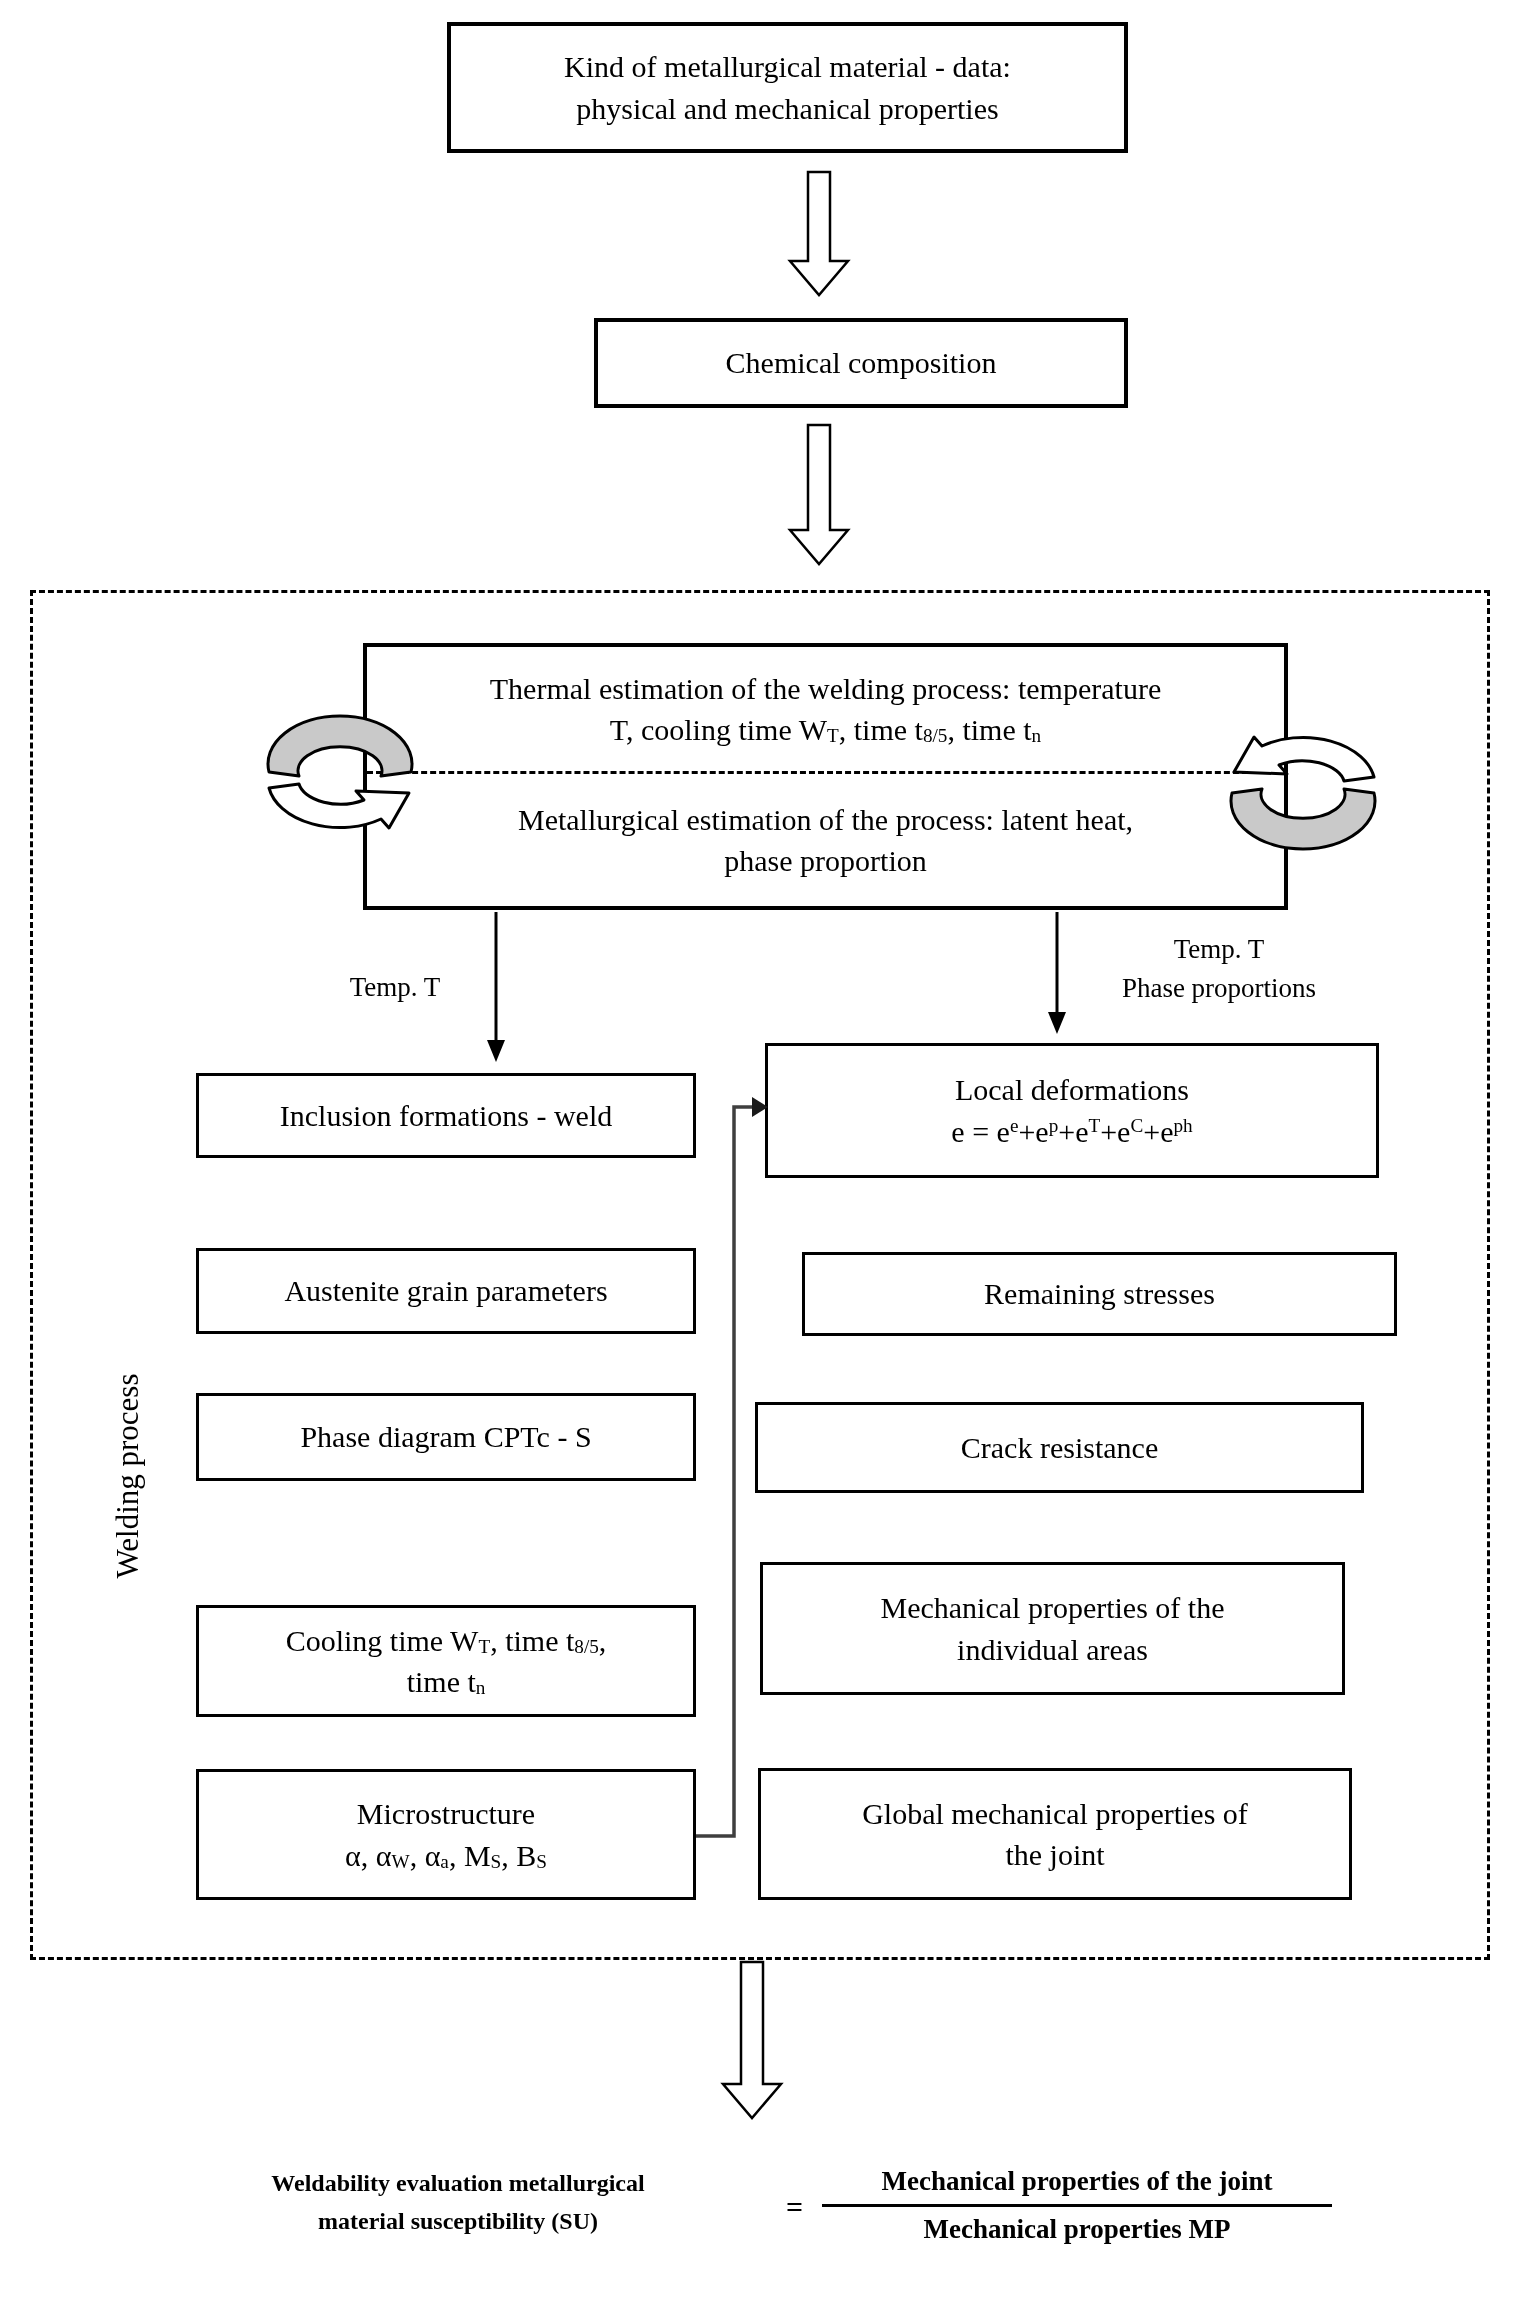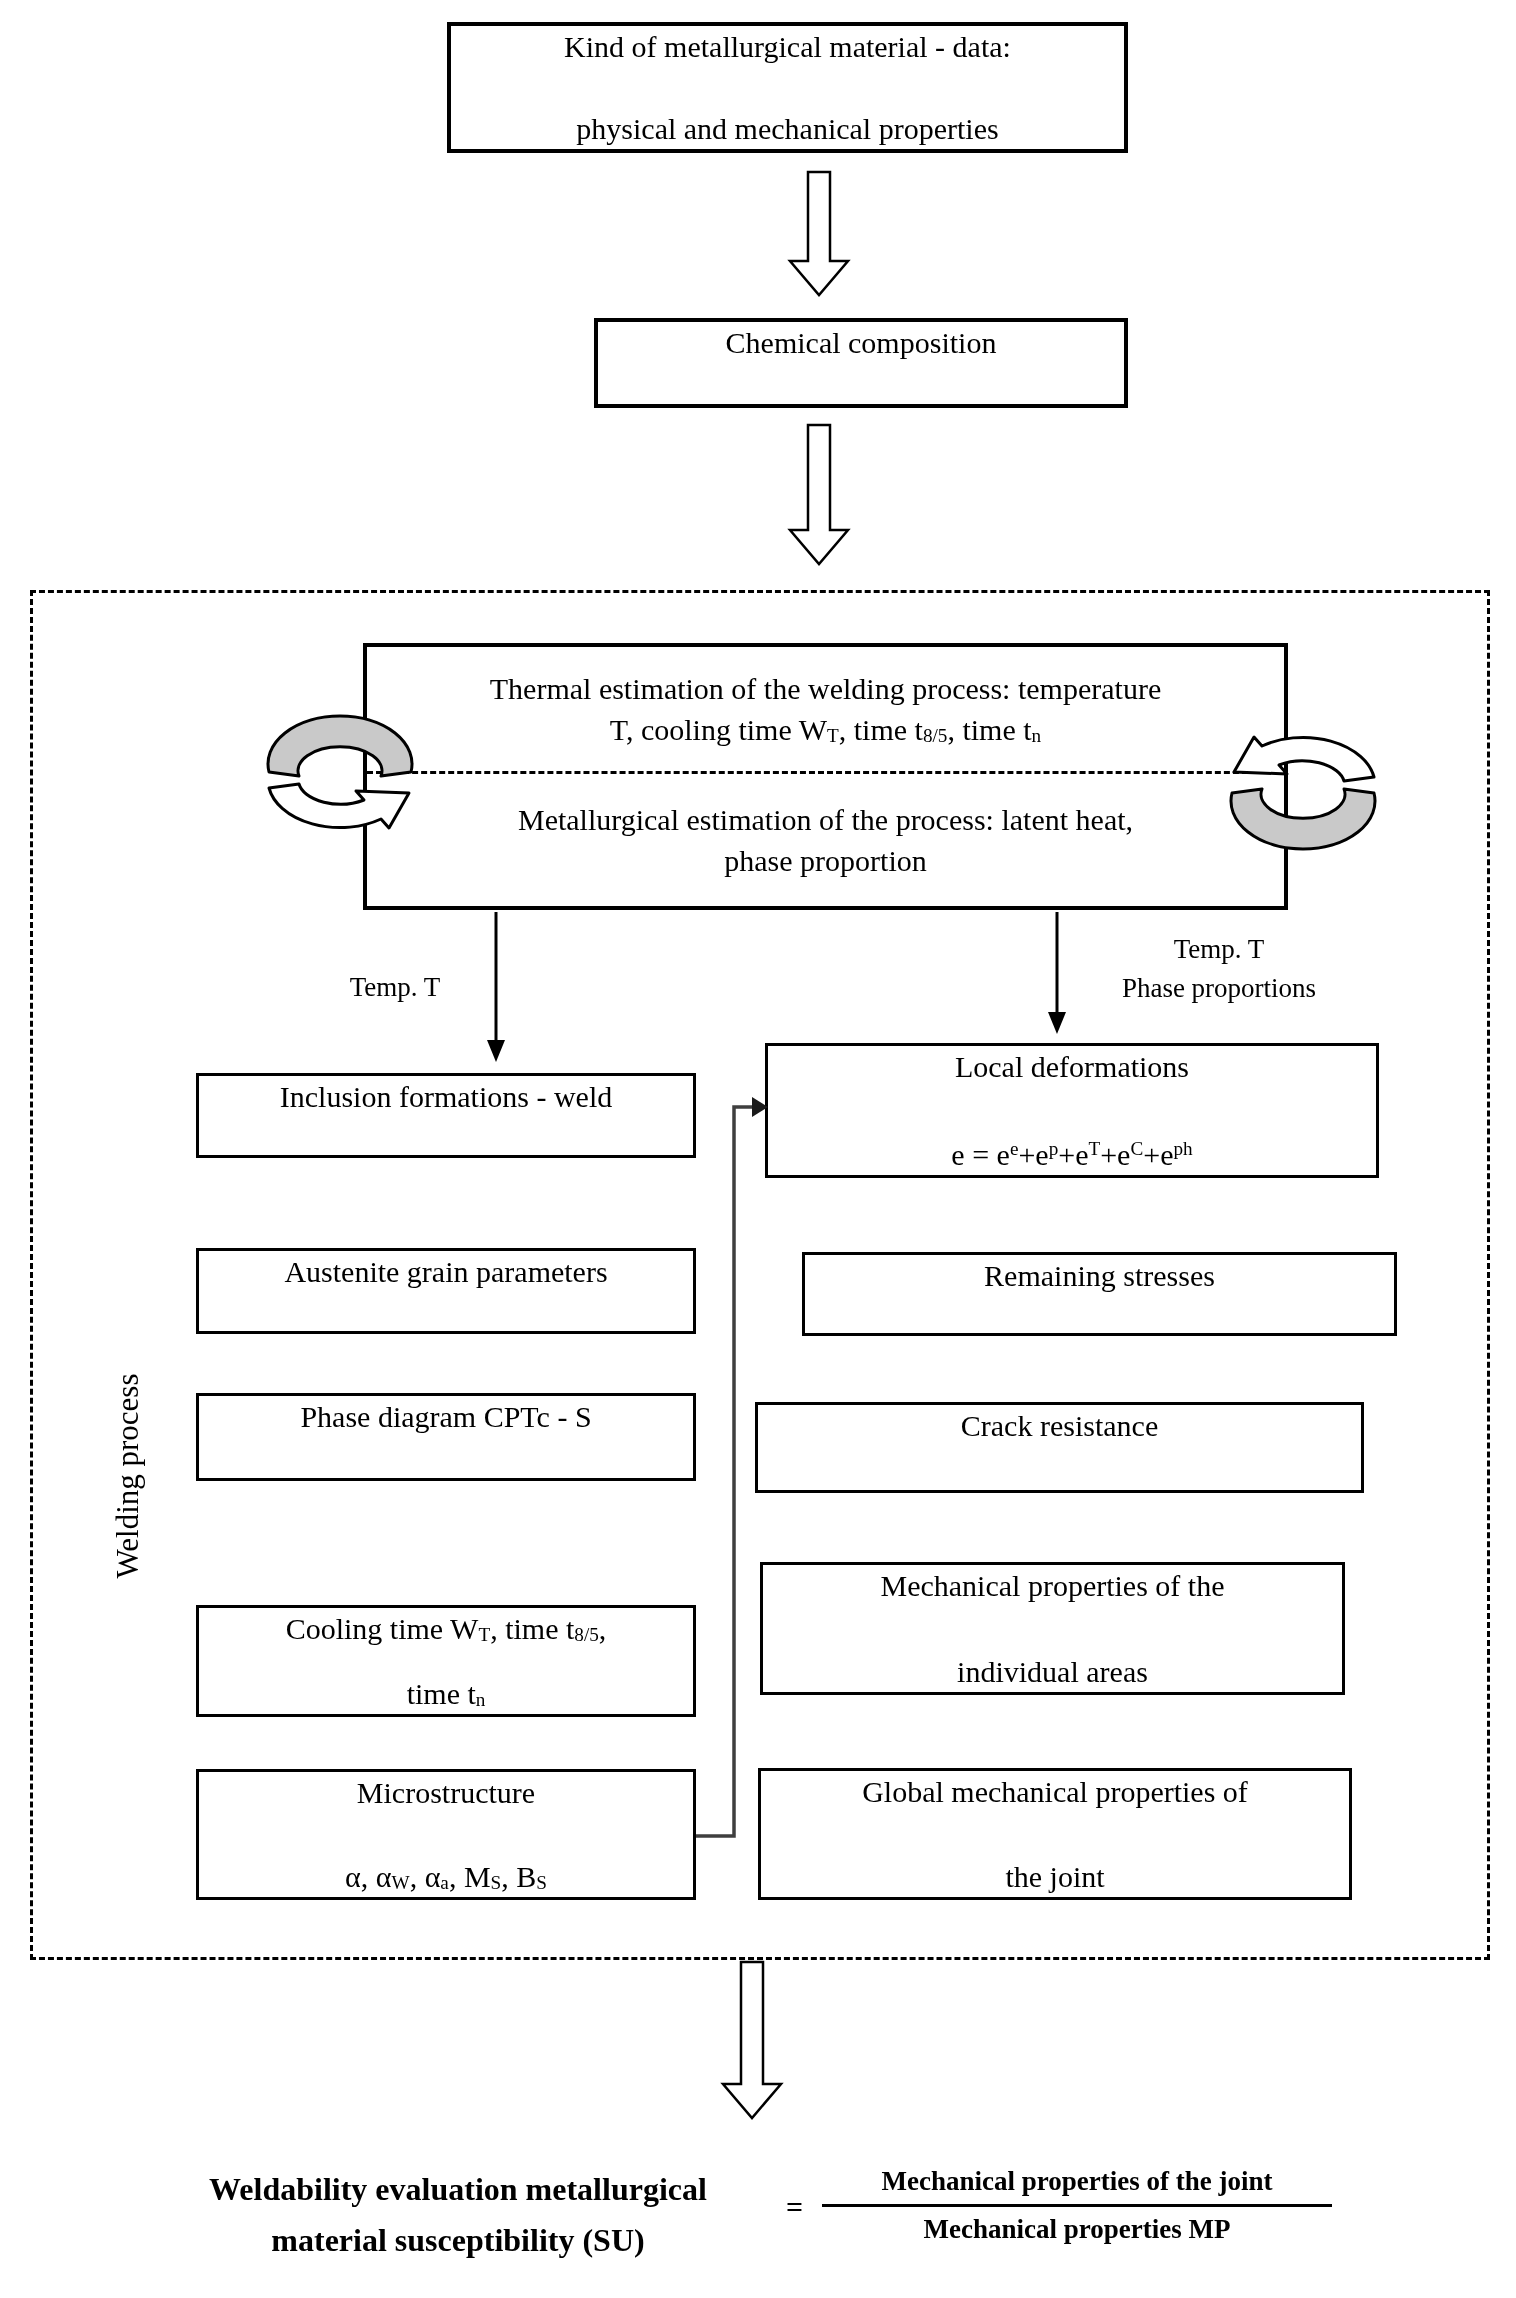--- a/index.html
+++ b/index.html
@@ -2,21 +2,21 @@
 <html><head>
 <meta charset="utf-8">
 <style>
   html,body{margin:0;padding:0;background:#ffffff;}
   #canvas{
     position:relative;width:1516px;height:2298px;background:#ffffff;
     font-family:"Liberation Serif","DejaVu Serif",serif;color:#000;overflow:hidden;
   }
   .box{
     position:absolute;box-sizing:border-box;background:#fff;border:3px solid #000;
-    display:flex;flex-direction:column;align-items:center;justify-content:space-between;
+    display:flex;flex-direction:column;align-items:center;justify-content:center;
     text-align:center;font-size:30px;line-height:1.38;
   }
   .thick{border-width:4px;}
   sub{font-size:0.64em;vertical-align:-0.12em;line-height:0;}
   sup{font-size:0.64em;vertical-align:0.5em;line-height:0;}
   #outer-dashed{
     position:absolute;box-sizing:border-box;left:30px;top:590px;width:1460px;height:1370px;
     border:3px dashed #000;background:transparent;
   }
   #box-material{left:447px;top:22px;width:681px;height:131px;}
@@ -38,21 +38,21 @@
   .side-label{
     position:absolute;left:128px;top:1476px;transform:translate(-50%,-50%) rotate(-90deg);
     white-space:nowrap;font-size:31px;
   }
   .flow-label{position:absolute;font-size:27px;line-height:1.45;text-align:center;}
   #temp-label-left{left:300px;top:968px;width:190px;}
   #temp-label-right{left:1088px;top:930px;width:262px;}
   #svg-overlay{position:absolute;left:0;top:0;pointer-events:none;}
   #bottom-left-label{
     position:absolute;left:178px;top:2164px;width:560px;text-align:center;
-    font-weight:bold;font-size:32px;line-height:1.6;
+    font-weight:bold;font-size:24px;line-height:1.6;
   }
   #equals-sign{position:absolute;left:786px;top:2190px;font-weight:bold;font-size:30px;}
   #fraction{position:absolute;left:822px;top:2166px;width:510px;text-align:center;
     font-weight:bold;font-size:27px;}
   #fraction-numerator{padding-bottom:7px;border-bottom:3px solid #000;}
   #fraction-denominator{padding-top:7px;}
 </style>
 </head>
 <body>
 

